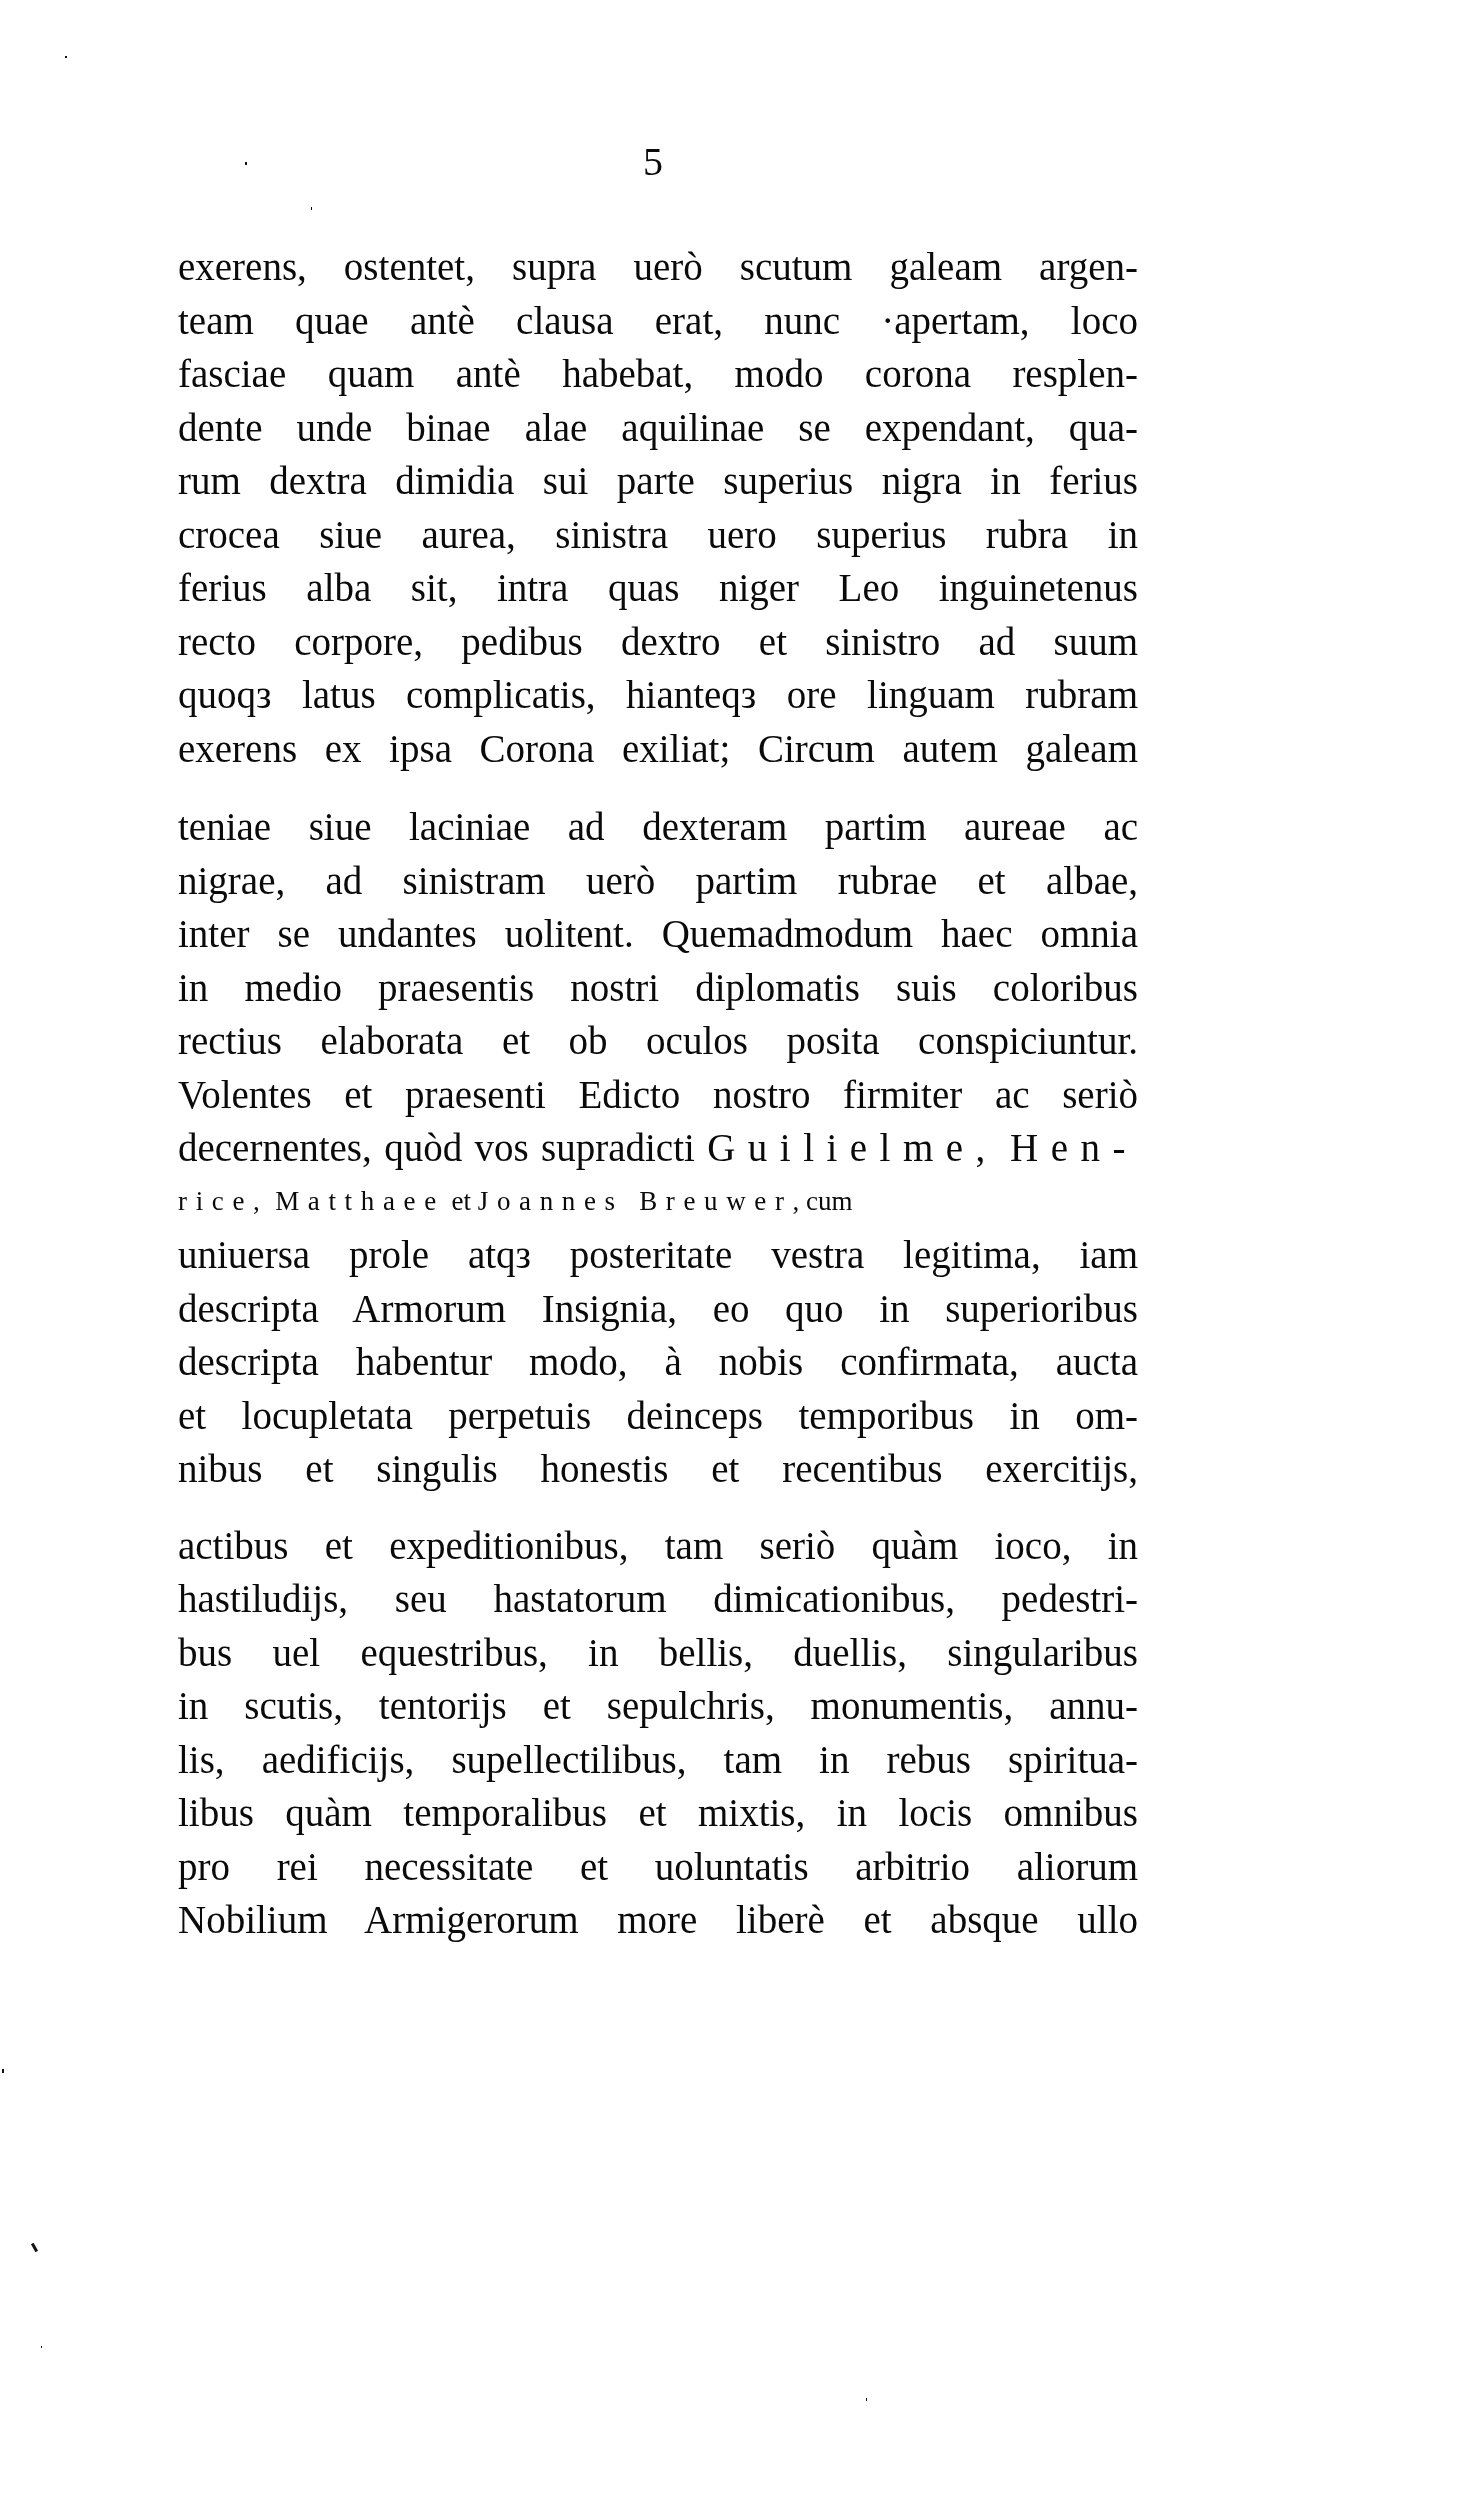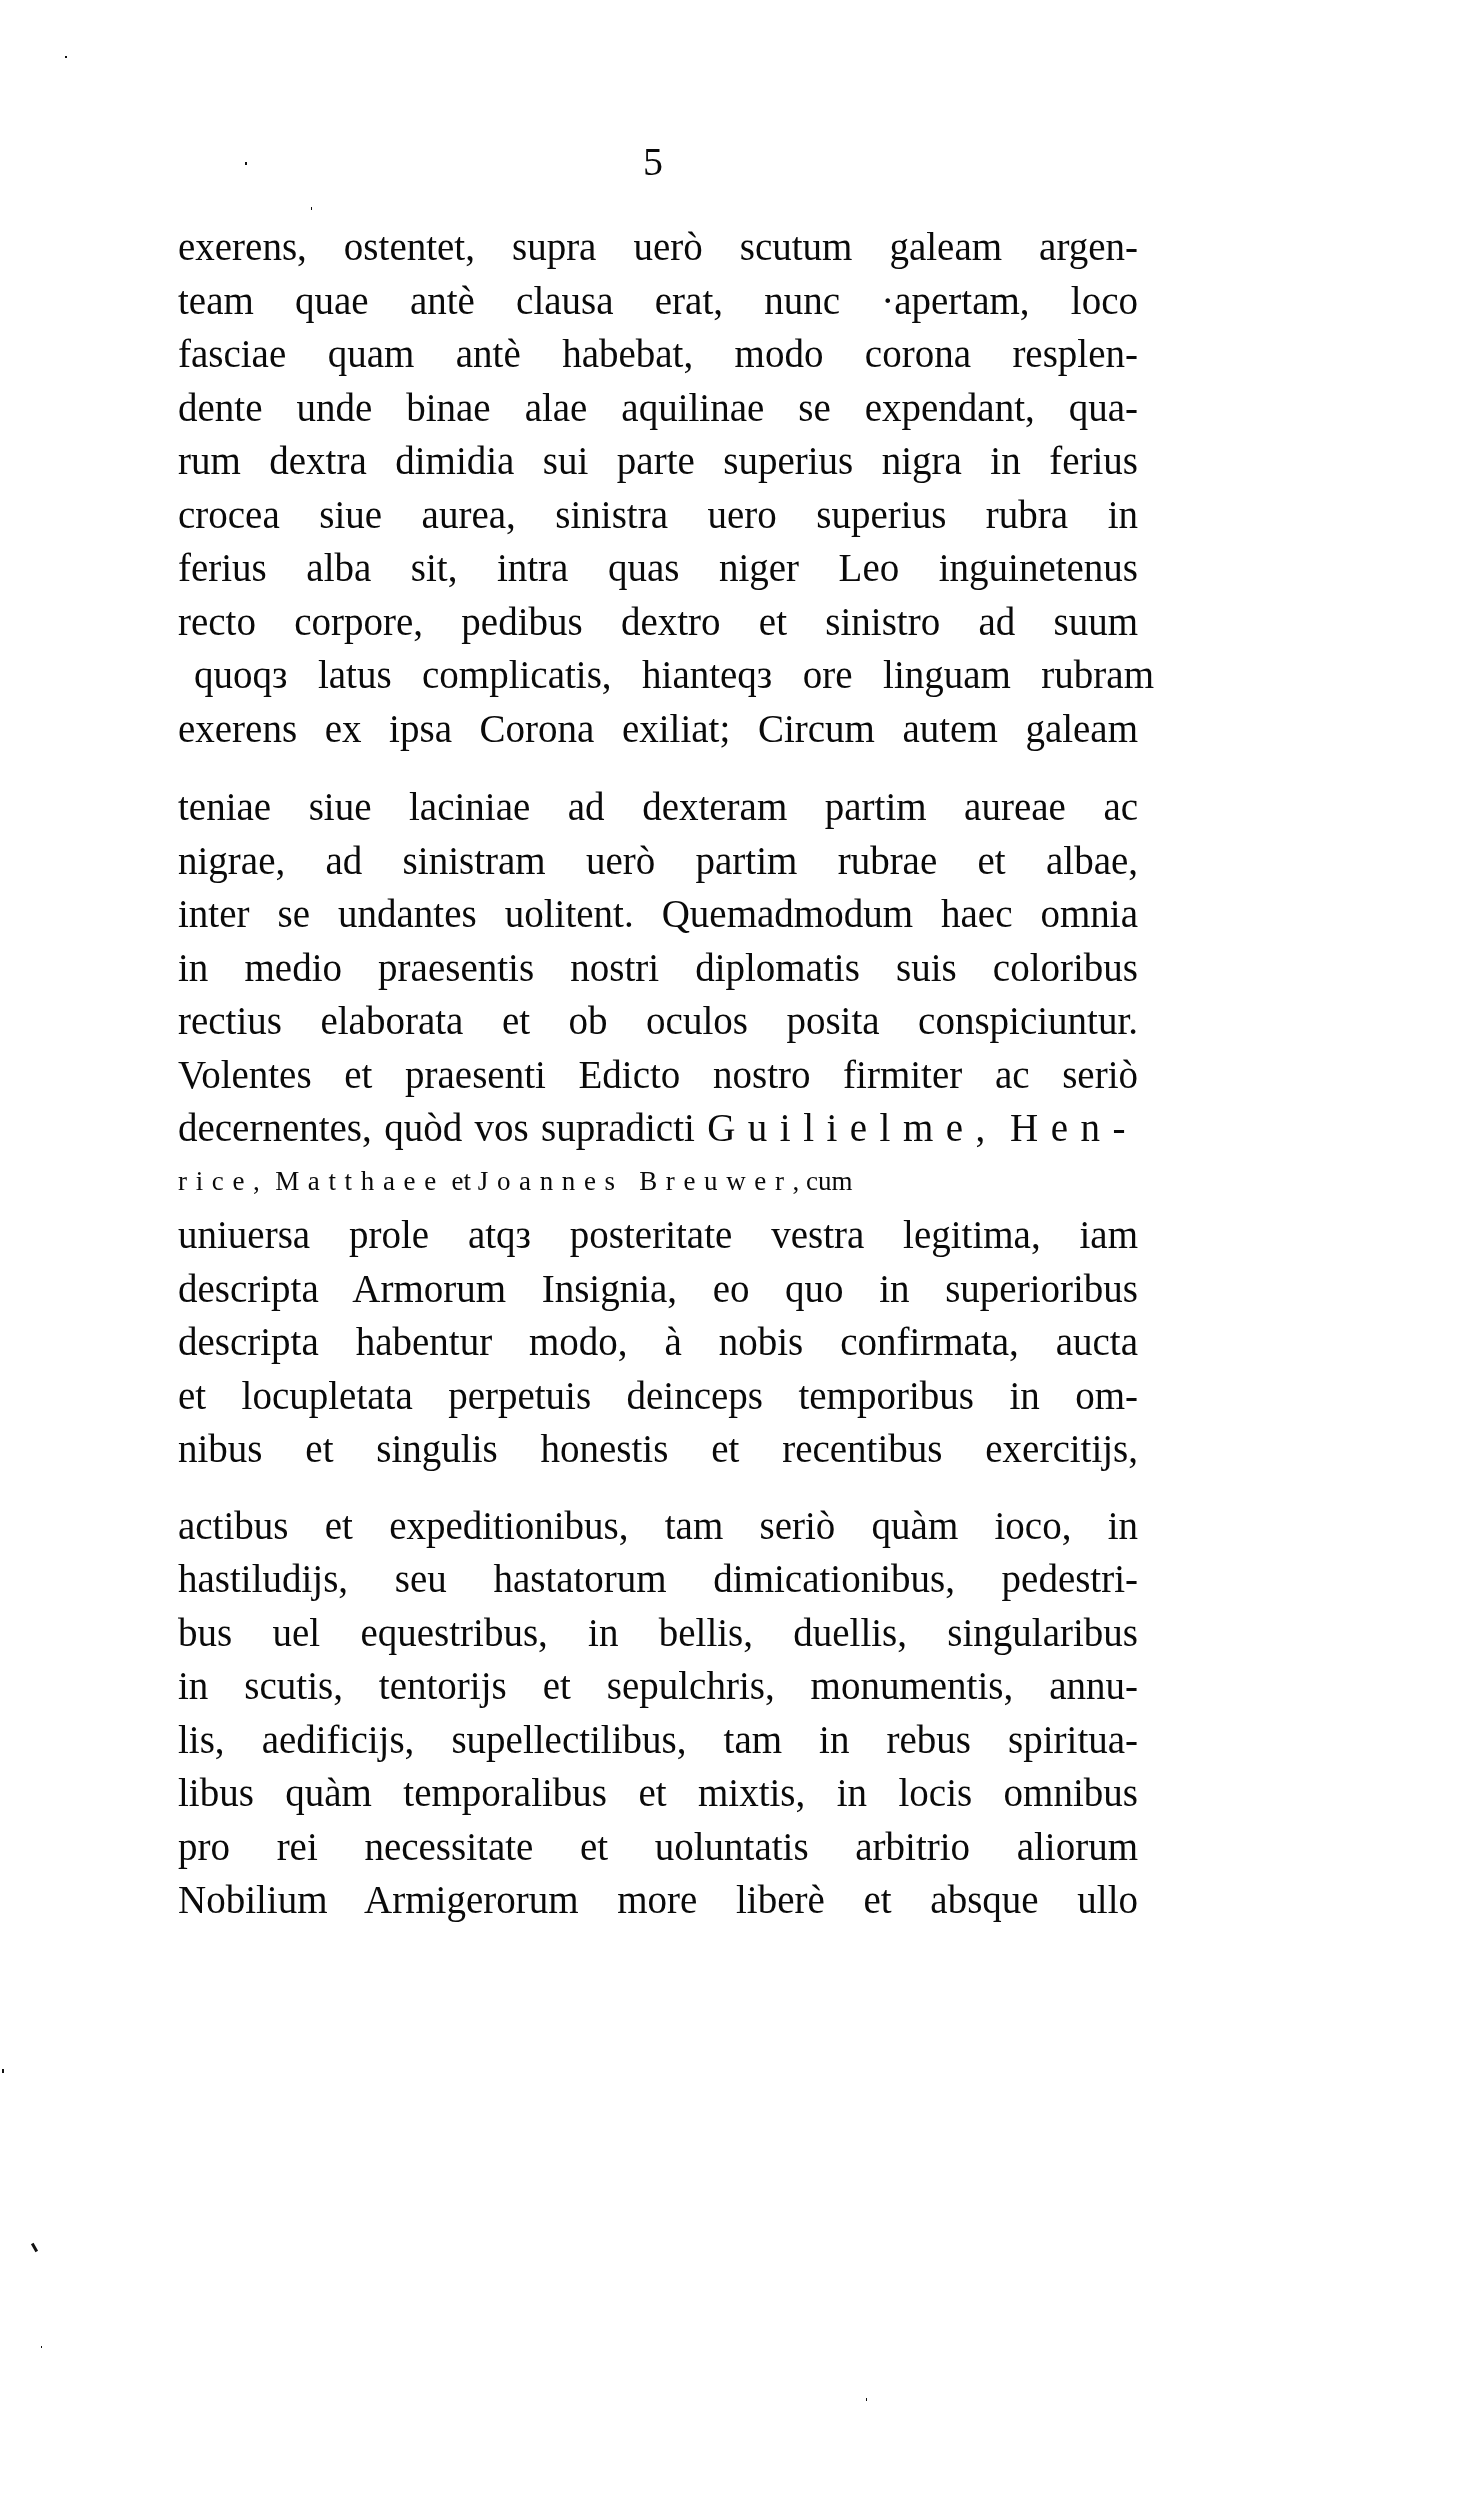--- a/index.html
+++ b/index.html
@@ -20,21 +20,21 @@
       left: 0;
       width: 1306px;
       top: 140px;
       text-align: center;
       font-size: 40px;
       line-height: 44px;
     }
     .text-block {
       position: absolute;
       left: 178px;
-      top: 220px;
+      top: 240px;
       width: 960px;
     }
     .line {
       display: block;
       height: 53.5px;
       line-height: 53.5px;
       font-size: 39px;
       white-space: nowrap;
       text-align: justify;
       text-align-last: justify;
@@ -59,21 +59,21 @@
 
 <div class="text-block" id="text-block">
     <span class="line" style="display: block; width: 960px; word-spacing: 27.28px; text-align: left; text-align-last: left;"><span class="seg">exerens, ostentet, supra uerò scutum galeam argen-</span></span>
     <span class="line" style="display: block; width: 960px; word-spacing: 31.49px; text-align: left; text-align-last: left;"><span class="seg">team quae antè clausa erat, nunc ·apertam, loco</span></span>
     <span class="line" style="display: block; width: 960px; word-spacing: 31.68px; text-align: left; text-align-last: left; font-family: Liberation Serif, serif;"><span class="seg">fasciae quam antè habebat, modo corona resplen-</span></span>
     <span class="line" style="display: block; width: 960px; word-spacing: 24.22px; text-align: left; text-align-last: left;"><span class="seg">dente unde binae alae aquilinae se expendant, qua-</span></span>
     <span class="line" style="display: block; width: 960px; word-spacing: 18.73px; text-align: left; text-align-last: left;"><span class="seg">rum dextra dimidia sui parte superius nigra in ferius</span></span>
     <span class="line" style="display: block; width: 960px; word-spacing: 29.78px; text-align: left; text-align-last: left;"><span class="seg">crocea siue aurea, sinistra uero superius rubra in</span></span>
     <span class="line" style="display: block; width: 960px; word-spacing: 29.77px; text-align: left; text-align-last: left;"><span class="seg">ferius alba sit, intra quas niger Leo inguinetenus</span></span>
     <span class="line" style="display: block; width: 960px; word-spacing: 28.53px; text-align: left; text-align-last: left;"><span class="seg">recto corpore, pedibus dextro et sinistro ad suum</span></span>
-    <span class="line" style="display: block; width: 960px; word-spacing: 20.74px; text-align: left; text-align-last: left; margin-left: 16px;"><span class="seg">quoqз latus complicatis, hianteqз ore linguam rubram</span></span>
+    <span class="line" style="display: block; width: 960px; word-spacing: 20.74px; text-align: left; text-align-last: left;"><span class="seg">quoqз latus complicatis, hianteqз ore linguam rubram</span></span>
     <span class="line" style="display: block; width: 960px; word-spacing: 17.86px; text-align: left; text-align-last: left;"><span class="seg">exerens ex ipsa Corona exiliat; Circum autem galeam</span></span>
     <span class="line" style="display: block; width: 960px; word-spacing: 27.79px; text-align: left; text-align-last: left; margin-top: 25px;"><span class="seg">teniae siue laciniae ad dexteram partim aureae ac</span></span>
     <span class="line" style="display: block; width: 960px; word-spacing: 30.56px; text-align: left; text-align-last: left;"><span class="seg">nigrae, ad sinistram uerò partim rubrae et albae,</span></span>
     <span class="line" style="display: block; width: 960px; word-spacing: 18.3px; text-align: left; text-align-last: left;"><span class="seg">inter se undantes uolitent. Quemadmodum haec omnia</span></span>
     <span class="line" style="display: block; width: 960px; word-spacing: 26.4px; text-align: left; text-align-last: left;"><span class="seg">in medio praesentis nostri diplomatis suis coloribus</span></span>
     <span class="line" style="display: block; width: 960px; word-spacing: 28.77px; text-align: left; text-align-last: left;"><span class="seg">rectius elaborata et ob oculos posita conspiciuntur.</span></span>
     <span class="line" style="display: block; width: 960px; word-spacing: 22.91px; text-align: left; text-align-last: left;"><span class="seg">Volentes et praesenti Edicto nostro firmiter ac seriò</span></span>
     <span class="line" style="display: block; width: 960px; word-spacing: 2.61px; text-align: left; text-align-last: left;"><span class="seg">decernentes, quòd vos supradicti </span><span class="seg spaced">Guilielme,</span><span class="seg"> </span><span class="seg spaced">Hen-</span></span>
     <span class="line" style="display: block; width: 960px; font-size: 27px; word-spacing: 0.01px; text-align: center; text-align-last: left;"><span class="seg spaced">rice,</span><span class="seg"> </span><span class="seg spaced">Matthaee</span><span class="seg"> et </span><span class="seg spaced">Joannes Breuwer</span><span class="seg">, cum</span></span>
     <span class="line" style="display: block; width: 960px; word-spacing: 29.1px; text-align: left; text-align-last: left;"><span class="seg">uniuersa prole atqз posteritate vestra legitima, iam</span></span>

